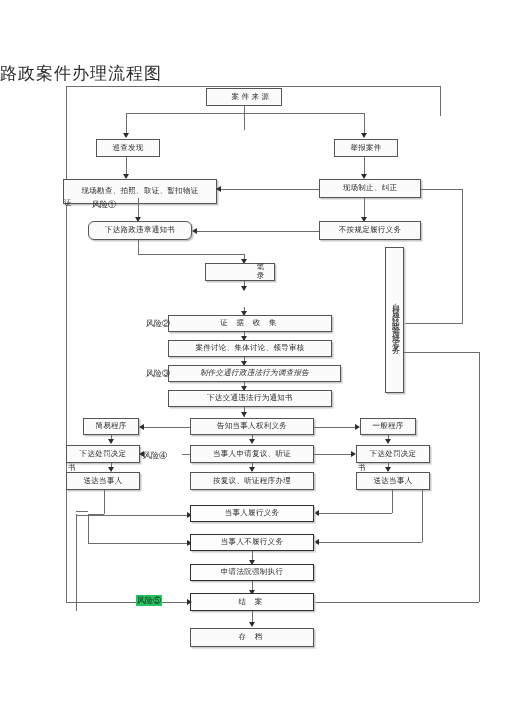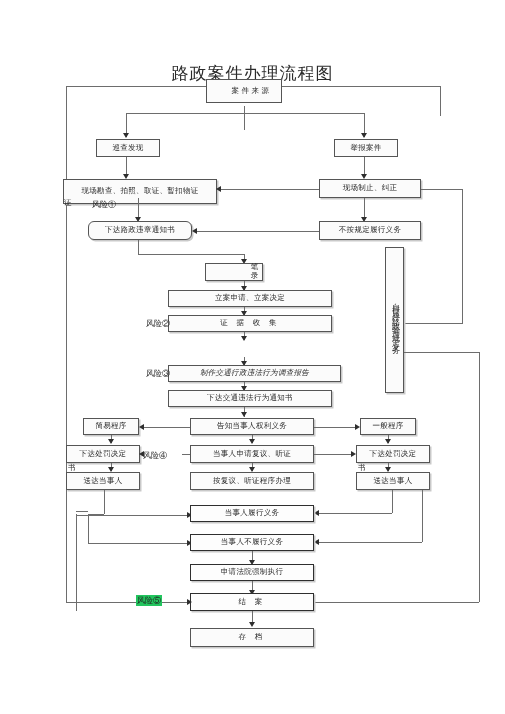--- a/index.html
+++ b/index.html
@@ -1,20 +1,20 @@
 <!DOCTYPE html>
 <html><head>
 <meta charset="utf-8">
 <style>
   html,body{margin:0;padding:0;background:#ffffff;}
   body{width:505px;height:714px;position:relative;overflow:hidden;
        font-family:"DejaVu Sans","Liberation Sans",sans-serif;}
   #canvas{position:absolute;left:0;top:0;width:505px;height:714px;}
 
-  .title{position:absolute;left:0;top:62px;width:505px;text-align:center;
+  .title{position:absolute;left:0;top:62px;width:505px;
          font-family:"DejaVu Serif","Liberation Serif",serif;
          font-size:17px;color:#2b2b2b;letter-spacing:1px;white-space:nowrap;}
 
   .box{position:absolute;box-sizing:border-box;border:1px solid #555;
        background:#fbfbfb;color:#2a2a2a;display:flex;align-items:center;
        justify-content:center;text-align:center;font-size:7.5px;line-height:1.15;
        letter-spacing:.3px;}
   .box.thick{border:1px solid #2f2f2f;background:#fdfdfd;}
   .box.sh{box-shadow:1.5px 1.5px 0 #c9c9c9;}
   .box.sp{letter-spacing:3.2px;}
@@ -42,21 +42,21 @@
 <body>
 
 <div id="canvas">
 
   <div class="title">路政案件办理流程图</div>
 
   <div class="ln h" style="left:66px;top:86px;width:374px;"></div>
   <div class="ln v" style="left:66px;top:86px;height:516px;"></div>
   <div class="ln v" style="left:440px;top:86px;height:30px;"></div>
 
-  <div class="box" style="left:206px;top:79px;width:76px;height:24px;letter-spacing:2.5px;padding-left:15px;">案件来源</div>
+  <div class="box" style="left:206px;top:88px;width:76px;height:18px;letter-spacing:2.5px;padding-left:15px;">案件来源</div>
   <div class="ln v" style="left:244px;top:106px;height:24px;"></div>
   <div class="ln h" style="left:126px;top:113px;width:238px;"></div>
   <div class="ln v" style="left:126px;top:113px;height:24px;"></div>
   <div class="ln v" style="left:364px;top:113px;height:24px;"></div>
   <div class="ar d" style="left:123px;top:133px;"></div>
   <div class="ar d" style="left:361px;top:133px;"></div>
 
   <div class="box" style="left:96px;top:139px;width:64px;height:18px;">巡查发现</div>
   <div class="box" style="left:334px;top:139px;width:64px;height:18px;">举报案件</div>
 
@@ -96,33 +96,33 @@
   <div class="ln v" style="left:244px;top:254px;height:8px;"></div>
   <div class="ar d" style="left:241px;top:259px;"></div>
 
   <div class="box sh vert" style="left:385px;top:247px;width:19px;height:146px;">自行履行路政管理规定义务</div>
 
   <div class="ln h" style="left:404px;top:352px;width:76px;"></div>
   <div class="ln v" style="left:479px;top:352px;height:250px;"></div>
   <div class="ln h" style="left:313px;top:602px;width:166px;"></div>
   <div class="ar l" style="left:309px;top:599px;"></div>
 
-  <div class="box sh sp" style="left:205px;top:263px;width:58px;height:18px;padding-left:44px;">笔  录</div>
+  <div class="box sh sp" style="left:205px;top:263px;width:70px;height:18px;padding-left:44px;">笔  录</div>
   <div class="ln v" style="left:244px;top:281px;height:9px;"></div>
   <div class="ar d" style="left:241px;top:286px;"></div>
 
-  <div class="box sh" style="left:168px;top:290px;width:164px;height:17px;">立案申请、立案决定</div>
   <div class="ln v" style="left:244px;top:307px;height:8px;"></div>
   <div class="ar d" style="left:241px;top:311px;"></div>
 
   <div class="box sh sp" style="left:168px;top:315px;width:164px;height:17px;">证  据  收  集</div>
   <div class="risk" style="left:146px;top:318px;">风险②</div>
   <div class="ln v" style="left:244px;top:332px;height:8px;"></div>
   <div class="ar d" style="left:241px;top:336px;"></div>
 
+  <div class="box sh" style="left:168px;top:340px;width:164px;height:17px;">案件讨论、集体讨论、领导审核</div>
   <div class="ln v" style="left:244px;top:357px;height:8px;"></div>
   <div class="ar d" style="left:241px;top:361px;"></div>
 
   <div class="box sh" style="left:168px;top:365px;width:173px;height:17px;font-style:italic;">制作交通行政违法行为调查报告</div>
   <div class="risk" style="left:146px;top:368px;">风险③</div>
   <div class="ln v" style="left:244px;top:382px;height:8px;"></div>
   <div class="ar d" style="left:241px;top:386px;"></div>
 
   <div class="box sh" style="left:168px;top:390px;width:164px;height:17px;">下达交通违法行为通知书</div>
   <div class="ln v" style="left:244px;top:407px;height:10px;"></div>

